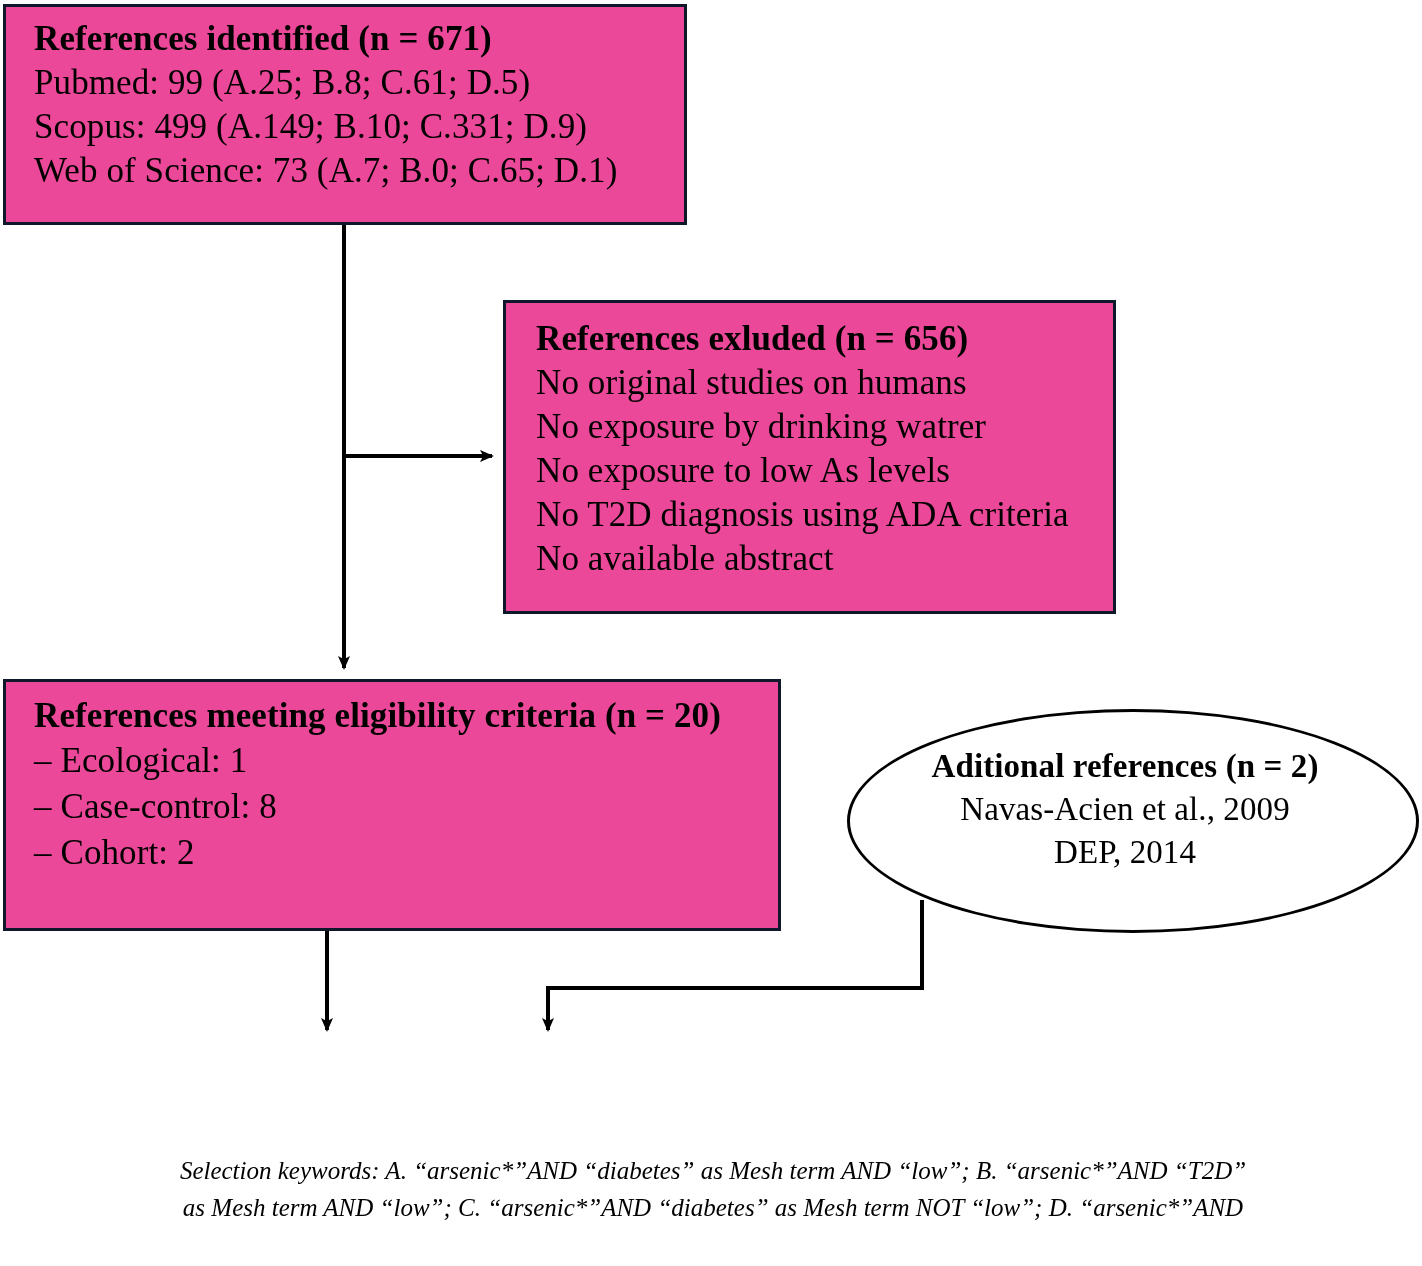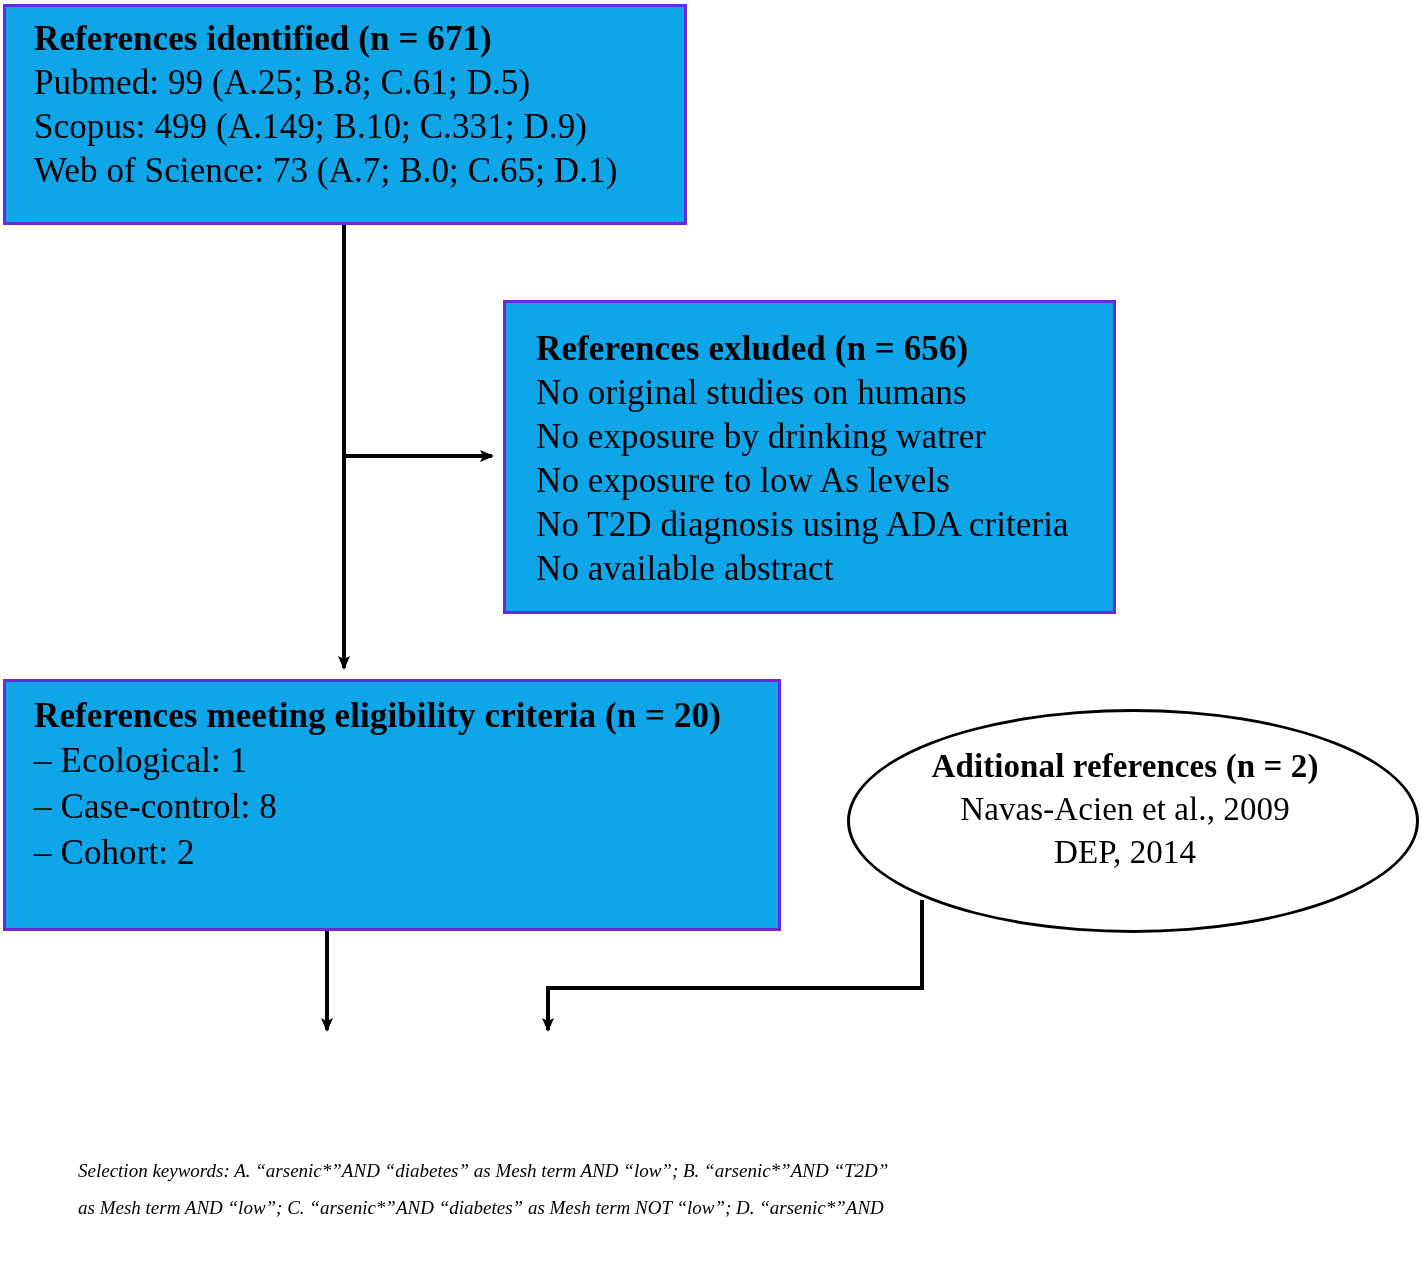--- a/index.html
+++ b/index.html
@@ -21,22 +21,22 @@
     position: absolute;
     left: 0;
     top: 0;
     width: 1422px;
     height: 1266px;
     pointer-events: none;
   }
   .node-box {
     position: absolute;
     box-sizing: border-box;
-    border: 3px solid #6d28d9;
-    background: #0ea5e9;
+    border: 3px solid #0f172a;
+    background: #ec4899;
     z-index: 2;
   }
   .node-inner {
     padding: 10px 0 0 28px;
   }
   .line {
     display: block;
     font-size: 35px;
     line-height: 44px;
     white-space: pre;
@@ -55,21 +55,21 @@
   }
 
   
   #box-excluded {
     left: 503px;
     top: 300px;
     width: 613px;
     height: 314px;
   }
   #box-excluded .node-inner {
-    padding: 24px 0 0 30px;
+    padding: 14px 0 0 30px;
   }
 
   
   #box-eligibility {
     left: 3px;
     top: 679px;
     width: 778px;
     height: 252px;
   }
   #box-eligibility .node-inner {
@@ -126,22 +126,23 @@
     font-size: 33px;
     line-height: 43px;
   }
 
   
   #footnote {
     position: absolute;
     left: 78px;
     top: 1152px;
     width: 1270px;
+    text-align: center;
     font-style: italic;
-    font-size: 19px;
+    font-size: 25px;
     line-height: 37px;
     z-index: 2;
   }
   #footnote .fn-line {
     display: block;
     white-space: pre;
   }
 </style>
 </head>
 <body>

